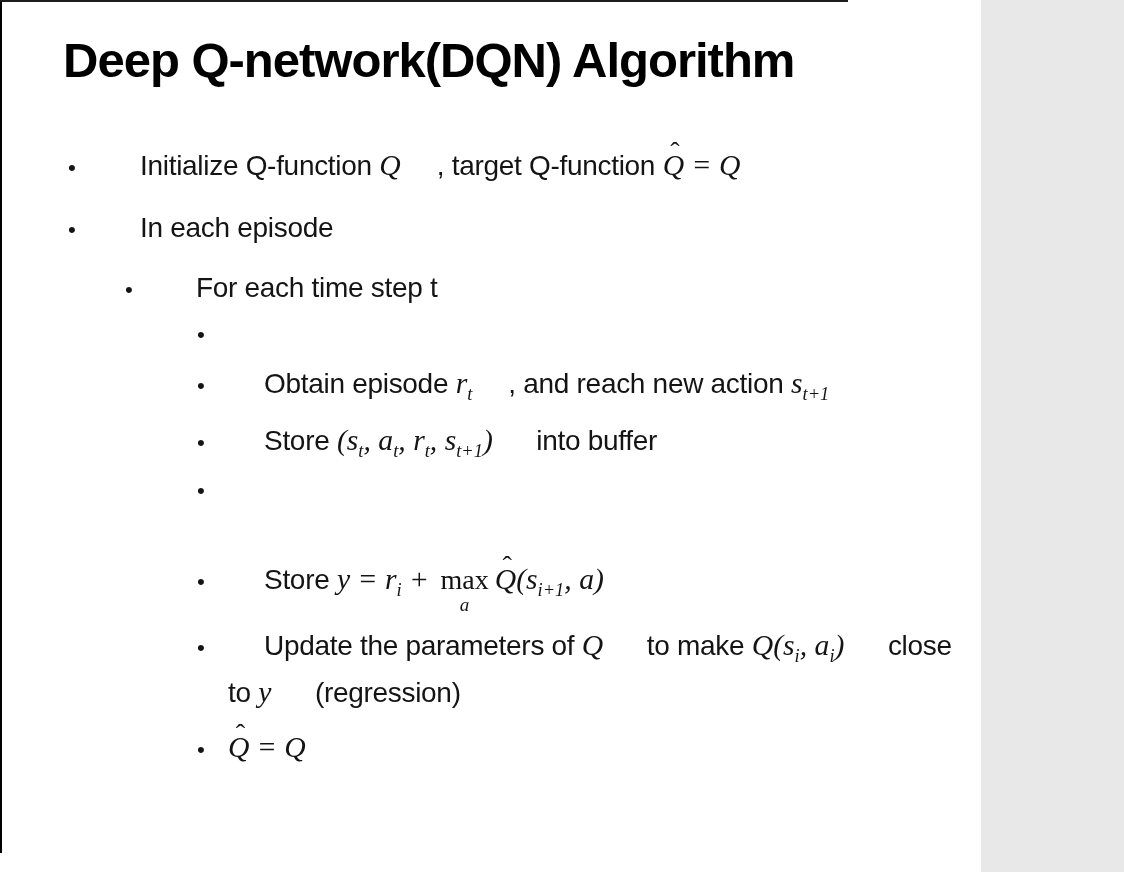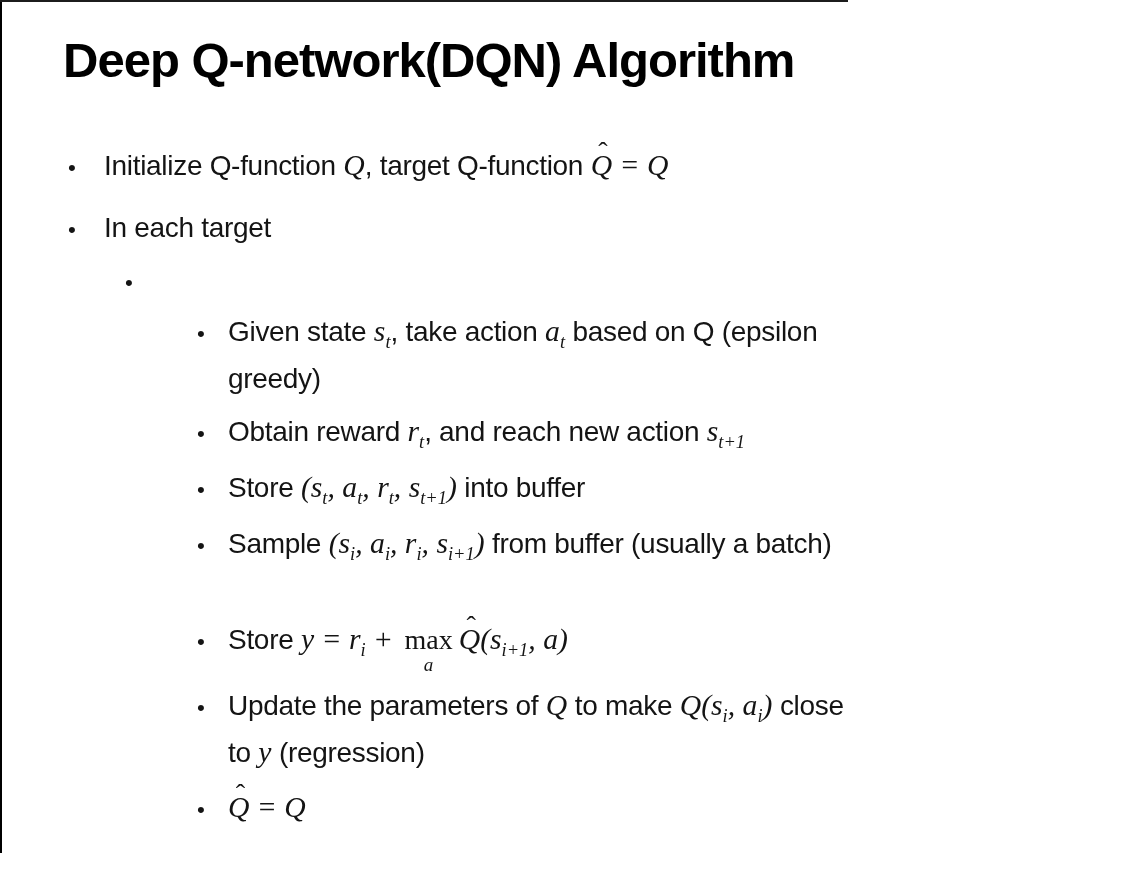--- a/index.html
+++ b/index.html
@@ -1,18 +1,18 @@
 <!DOCTYPE html>
 <html><head>
 <meta charset="utf-8">
 <style>
   html,body{margin:0;padding:0;background:#e8e8e8;}
   .page{
     position:relative;
-    width:1124px;height:872px;
+    width:981px;height:872px;
     background:#ffffff;
     overflow:hidden;
     font-family:"Liberation Sans", sans-serif;
     color:#141414;
   }
   .edge-left{position:absolute;left:0;top:0;width:2px;height:853px;background:#000;}
   .edge-top{position:absolute;left:0;top:0;width:848px;height:2px;background:#1c1c1c;}
   .title{
     position:absolute;left:63px;top:34px;
     font-size:49px;font-weight:700;line-height:1.1;
@@ -27,21 +27,21 @@
     white-space:nowrap;
   }
   .lvl1{padding-left:68px;margin-bottom:17px;}
   .lvl2{padding-left:125px;}
   .lvl3{padding-left:197px;}
   .bullet{flex:0 0 auto;font-size:0.8em;}
   .lvl1 .bullet{width:36px;}
   .lvl2 .bullet{width:35px;}
   .lvl3 .bullet{width:31px;}
   .line{display:inline-block;}
-  .t{letter-spacing:-0.3px;}
+  .t{letter-spacing:-0.3px;margin-left:36px;}
   .m{
     font-family:"Liberation Serif", serif;
     font-style:italic;
     font-size:1.06em;
   }
   .m sub{
     font-size:0.62em;
     font-style:italic;
     letter-spacing:0;
   }
@@ -70,40 +70,39 @@
   <div class="edge-left"></div>
   <div class="edge-top"></div>
   <h1 class="title">Deep Q-network(DQN) Algorithm</h1>
   <div class="slide-body">
       <div class="row lvl1">
         <span class="bullet">•</span>
         <span class="line"><span class="t">Initialize Q-function </span><span class="m">Q</span><span class="t">, target Q-function </span><span class="m mhat"><span class="hatmark">ˆ</span>Q</span><span class="m"> = Q</span></span>
       </div>
       <div class="row lvl1">
         <span class="bullet">•</span>
-        <span class="line"><span class="t">In each target</span></span>
+        <span class="line"><span class="t">In each episode</span></span>
       </div>
       <div class="row lvl2">
+        <span class="bullet">•</span>
+        <span class="line"><span class="t">For each time step t</span></span>
+      </div>
+      <div class="row lvl3">
         <span class="bullet">•</span>
       </div>
       <div class="row lvl3">
         <span class="bullet">•</span>
-        <span class="line"><span class="t">Given state </span><span class="m">s<sub>t</sub></span><span class="t">, take action </span><span class="m">a<sub>t</sub></span><span class="t"> based on Q (epsilon<br>greedy)</span></span>
-      </div>
-      <div class="row lvl3">
-        <span class="bullet">•</span>
-        <span class="line"><span class="t">Obtain reward </span><span class="m">r<sub>t</sub></span><span class="t">, and reach new action </span><span class="m">s<sub>t+1</sub></span></span>
+        <span class="line"><span class="t">Obtain episode </span><span class="m">r<sub>t</sub></span><span class="t">, and reach new action </span><span class="m">s<sub>t+1</sub></span></span>
       </div>
       <div class="row lvl3">
         <span class="bullet">•</span>
         <span class="line"><span class="t">Store </span><span class="m">(</span><span class="m">s<sub>t</sub></span><span class="m">, </span><span class="m">a<sub>t</sub></span><span class="m">, </span><span class="m">r<sub>t</sub></span><span class="m">, </span><span class="m">s<sub>t+1</sub></span><span class="m">)</span><span class="t"> into buffer</span></span>
       </div>
       <div class="row lvl3">
         <span class="bullet">•</span>
-        <span class="line"><span class="t">Sample </span><span class="m">(</span><span class="m">s<sub>i</sub></span><span class="m">, </span><span class="m">a<sub>i</sub></span><span class="m">, </span><span class="m">r<sub>i</sub></span><span class="m">, </span><span class="m">s<sub>i+1</sub></span><span class="m">)</span><span class="t"> from buffer (usually a batch)</span></span>
       </div>
       <div class="row lvl3">
         <span class="bullet">•</span>
         <span class="line"><span class="t">Store </span><span class="m">y</span><span class="m"> = </span><span class="m">r<sub>i</sub></span><span class="m"> + </span><span class="limop">
             <span class="op">max</span>
             <span class="under">a</span>
           </span><span class="m mhat"><span class="hatmark">ˆ</span>Q</span><span class="m">(</span><span class="m">s<sub>i+1</sub></span><span class="m">, </span><span class="m">a</span><span class="m">)</span></span>
       </div>
       <div class="row lvl3">
         <span class="bullet">•</span>

